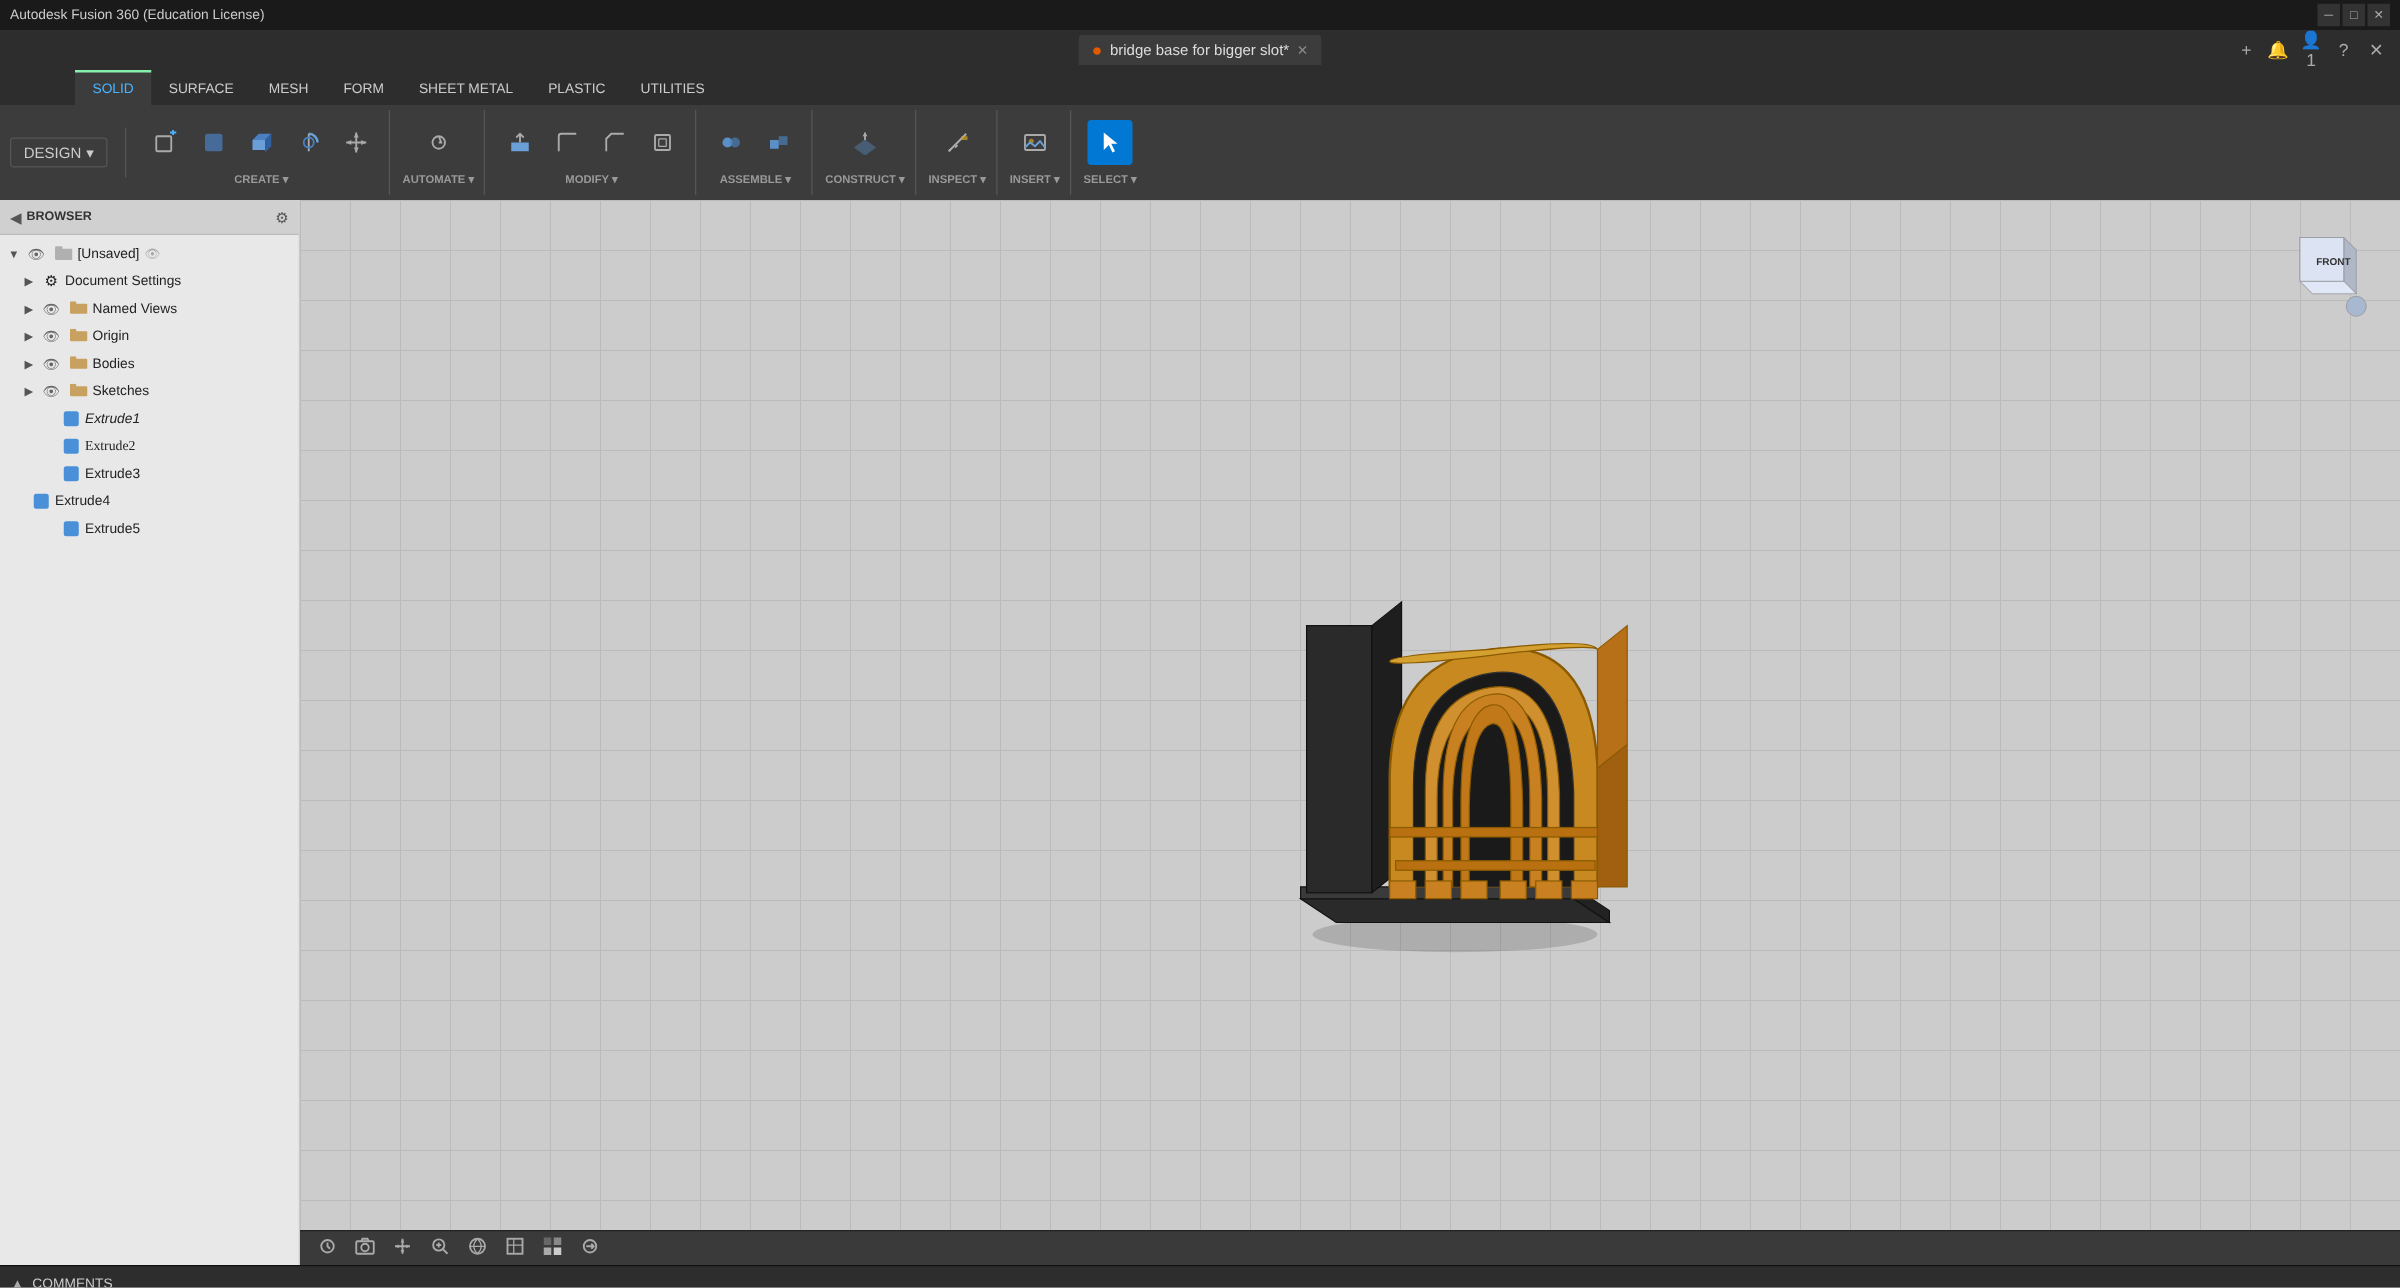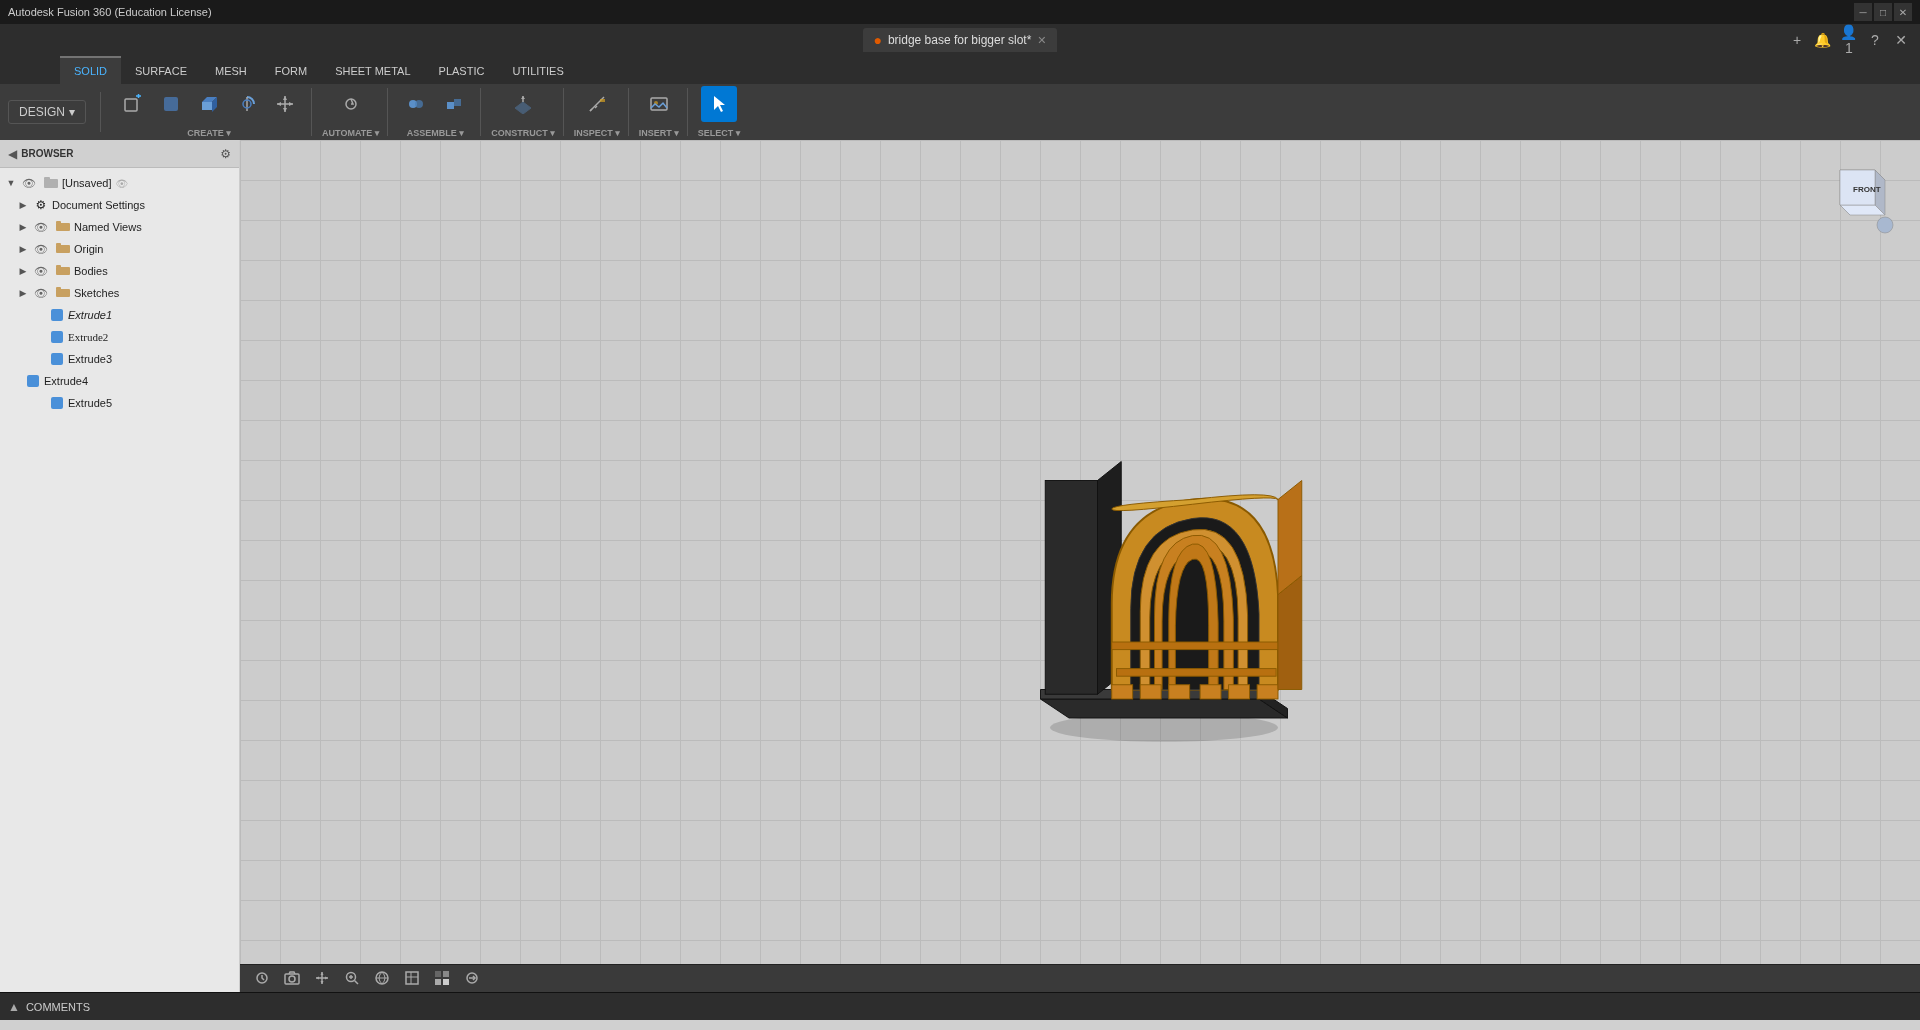--- a/index.html
+++ b/index.html
@@ -55,25 +55,25 @@
     .toolbar-tab {
       padding: 4px 14px;
       color: #ccc;
       font-size: 11px;
       cursor: pointer;
       height: 100%;
       display: flex;
       align-items: center;
       border-top: 2px solid transparent;
     }
-    .toolbar-tab.active { background: #3c3c3c; color: #4ab4ff; border-top: 2px solid #737373; }
+    .toolbar-tab.active { background: #3c3c3c; color: #4ab4ff; border-top: 2px solid #86efac; }
 
     
     #icon-toolbar {
-      height: 56px;
+      height: 76px;
       background: #3c3c3c;
       display: flex;
       align-items: center;
       padding: 4px 8px;
       gap: 2px;
       position: relative;
     }
     .tool-group {
       display: flex;
       flex-direction: column;
@@ -367,20 +367,47 @@
         <button class="tool-btn" title="Automate">
           <svg viewBox="0 0 20 20" fill="none">
             <circle cx="10" cy="10" r="5" stroke="#aaa" stroke-width="1.5" fill="none"></circle>
             <path d="M10 5 L12 10 L10 10" stroke="#aaa" stroke-width="1.5" fill="none"></path>
           </svg>
         </button>
       </div>
       <div class="tool-group-label">AUTOMATE ▾</div>
     </div>
 
+    <div class="tool-group">
+      <div class="tool-icons-row">
+        <button class="tool-btn" title="Press Pull">
+          <svg viewBox="0 0 20 20" fill="none">
+            <rect x="3" y="10" width="14" height="7" fill="#6a9fd8"></rect>
+            <path d="M10 3 L10 10 M7 6 L10 3 L13 6" stroke="#aaa" stroke-width="1.5" fill="none"></path>
+          </svg>
+        </button>
+        <button class="tool-btn" title="Fillet">
+          <svg viewBox="0 0 20 20" fill="none">
+            <path d="M3 17 L3 5 Q3 3 5 3 L17 3" stroke="#aaa" stroke-width="1.5" fill="none"></path>
+          </svg>
+        </button>
+        <button class="tool-btn" title="Chamfer">
+          <svg viewBox="0 0 20 20" fill="none">
+            <path d="M3 17 L3 7 L7 3 L17 3" stroke="#aaa" stroke-width="1.5" fill="none"></path>
+          </svg>
+        </button>
+        <button class="tool-btn" title="Shell">
+          <svg viewBox="0 0 20 20" fill="none">
+            <rect x="4" y="4" width="12" height="12" rx="1" stroke="#aaa" stroke-width="1.5" fill="none"></rect>
+            <rect x="7" y="7" width="6" height="6" rx="0.5" stroke="#aaa" stroke-width="1" fill="none"></rect>
+          </svg>
+        </button>
+      </div>
+      <div class="tool-group-label">MODIFY ▾</div>
+    </div>
 
     <div class="tool-group">
       <div class="tool-icons-row">
         <button class="tool-btn" title="Joint">
           <svg viewBox="0 0 20 20" fill="none">
             <circle cx="7" cy="10" r="4" fill="#5a8fc8"></circle>
             <circle cx="13" cy="10" r="4" fill="#4a7fb8" opacity="0.7"></circle>
           </svg>
         </button>
         <button class="tool-btn" title="As-Built Joint">

